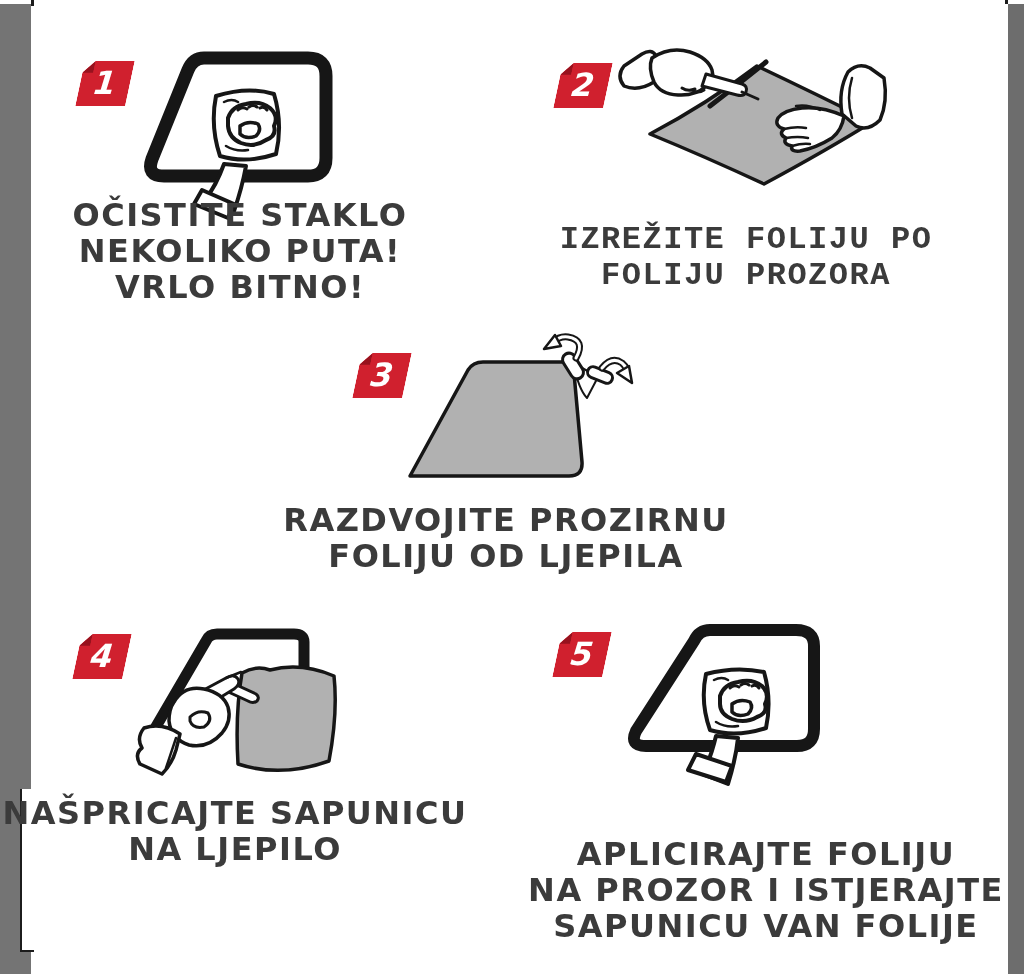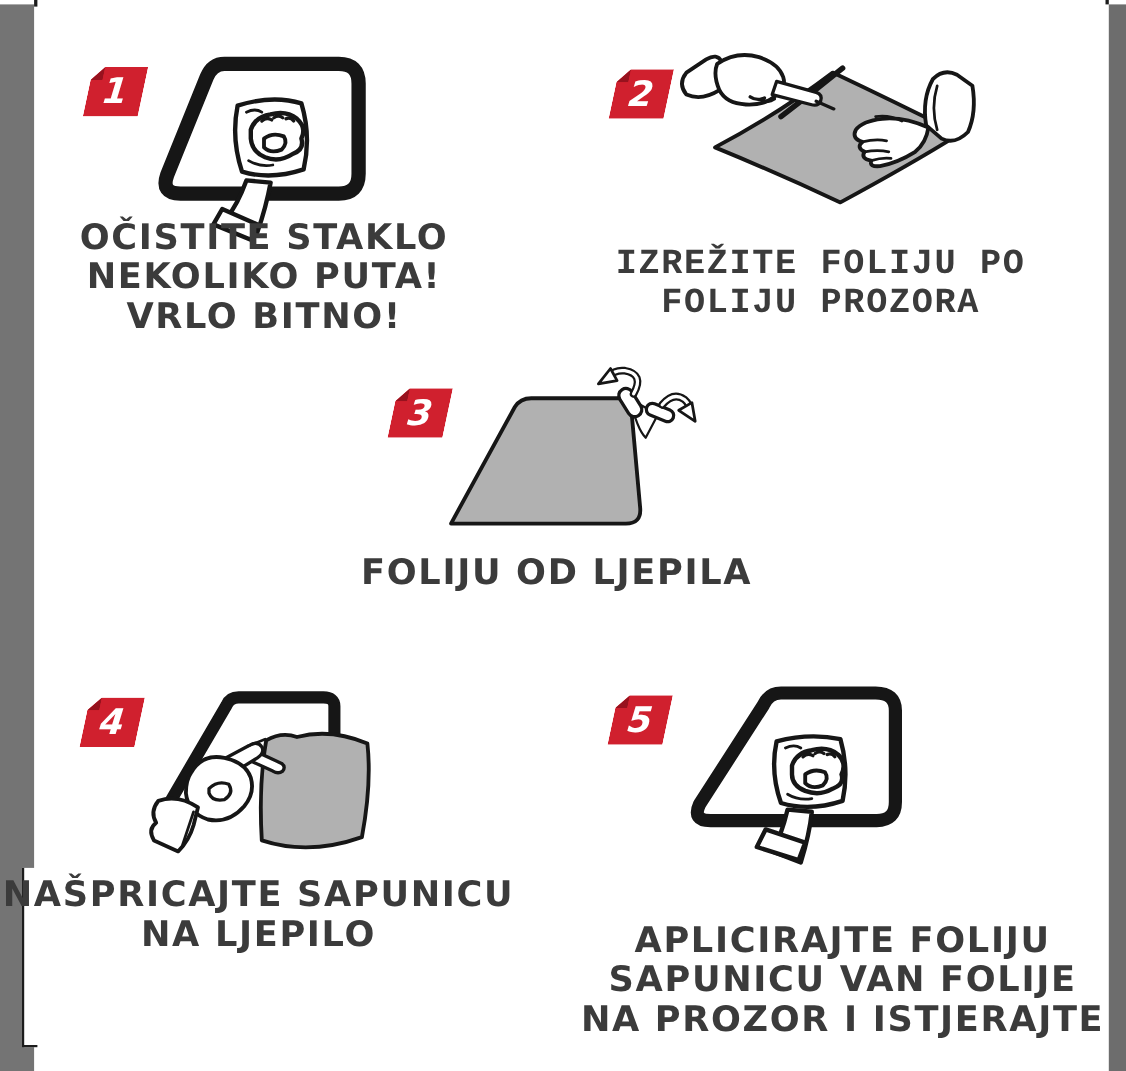--- a/index.html
+++ b/index.html
@@ -109,20 +109,21 @@
       <rect class="o wfill" stroke-width="3" x="-13" y="-5.5" width="26" height="11" rx="5.5"></rect>
     </g>
     <path class="o" stroke-width="7" d="M 186,28 Q 196,10 178,7 Q 169,6 164,12"></path>
     <path d="M 186,28 Q 196,10 178,7 Q 169,6 164,12" stroke="#ffffff" stroke-width="3" fill="none" stroke-linecap="round"></path>
     <path class="o wfill" stroke-width="2.5" d="M 154,19 L 165,5 L 171,16 Z"></path>
     <path class="o" stroke-width="7" d="M 212,38 Q 222,26 232,33 Q 238,38 236,44"></path>
     <path d="M 212,38 Q 222,26 232,33 Q 238,38 236,44" stroke="#ffffff" stroke-width="3" fill="none" stroke-linecap="round"></path>
     <path class="o wfill" stroke-width="2.5" d="M 242,53 L 227,43 L 239,36 Z"></path>
   </svg>
   <div class="caption" style="left:256px;top:502px;">
+    <div class="line">RAZDVOJITE PROZIRNU</div>
     <div class="line">FOLIJU OD LJEPILA</div>
   </div>
 
   <div class="badge" style="left:77px;top:634px;">
     <span class="badge-num">4</span>
   </div>
   <svg class="illus" style="left:126px;top:618px;" width="224" height="172" viewBox="0 0 224 172">
     <path class="o" stroke-width="11" d="M 28,112 L 80,23 Q 83,16 91,16 L 168,16 Q 178,16 178,24 L 178,62"></path>
     <path class="o gfill" stroke-width="3.5" d="M 116,55 Q 130,47 144,52 Q 175,44 208,58 Q 212,95 203,143 Q 155,160 112,146 Q 109,95 116,55 Z"></path>
     <path class="o wfill" stroke-width="3" d="M 104,64 L 130,76 Q 134,79 131,83 Q 127,86 122,83 L 98,72 Z"></path>
@@ -146,17 +147,17 @@
     <path class="o wfill" stroke-width="4" d="M 92,120 Q 86,145 78,158 L 104,168 Q 112,142 114,122 Z"></path>
     <path class="o wfill" stroke-width="4" d="M 72,138 L 108,150 L 102,166 L 64,154 Z"></path>
     <path class="o wfill" stroke-width="4" d="M 82,58 Q 112,50 140,56 Q 148,84 142,112 Q 112,122 86,114 Q 76,86 82,58 Z"></path>
     <path class="o" stroke-width="2.5" d="M 90,64 Q 98,60 104,64 M 133,68 Q 139,72 137,78 M 92,106 Q 102,112 114,110"></path>
     <path class="o wfill" stroke-width="4" d="M 96,80 Q 100,68 114,66 Q 128,62 138,70 Q 146,78 141,88 Q 144,97 133,101 Q 121,108 108,103 Q 96,98 96,88 Z"></path>
     <path class="o" stroke-width="3" d="M 106,72 Q 110,68 115,71 M 117,69 Q 121,66 125,69 M 128,70 Q 132,68 135,72"></path>
     <path class="o wfill" stroke-width="3.5" d="M 108,88 Q 116,82 126,86 Q 130,92 124,98 Q 114,102 108,96 Z"></path>
   </svg>
   <div class="caption" style="left:516px;top:795px;margin-top:41px;">
     <div class="line">APLICIRAJTE FOLIJU</div>
+    <div class="line">NA PROZOR I ISTJERAJTE</div>
     <div class="line">SAPUNICU VAN FOLIJE</div>
-    <div class="line">NA PROZOR I ISTJERAJTE</div>
   </div>
 
 </div>
 
 </body></html>

